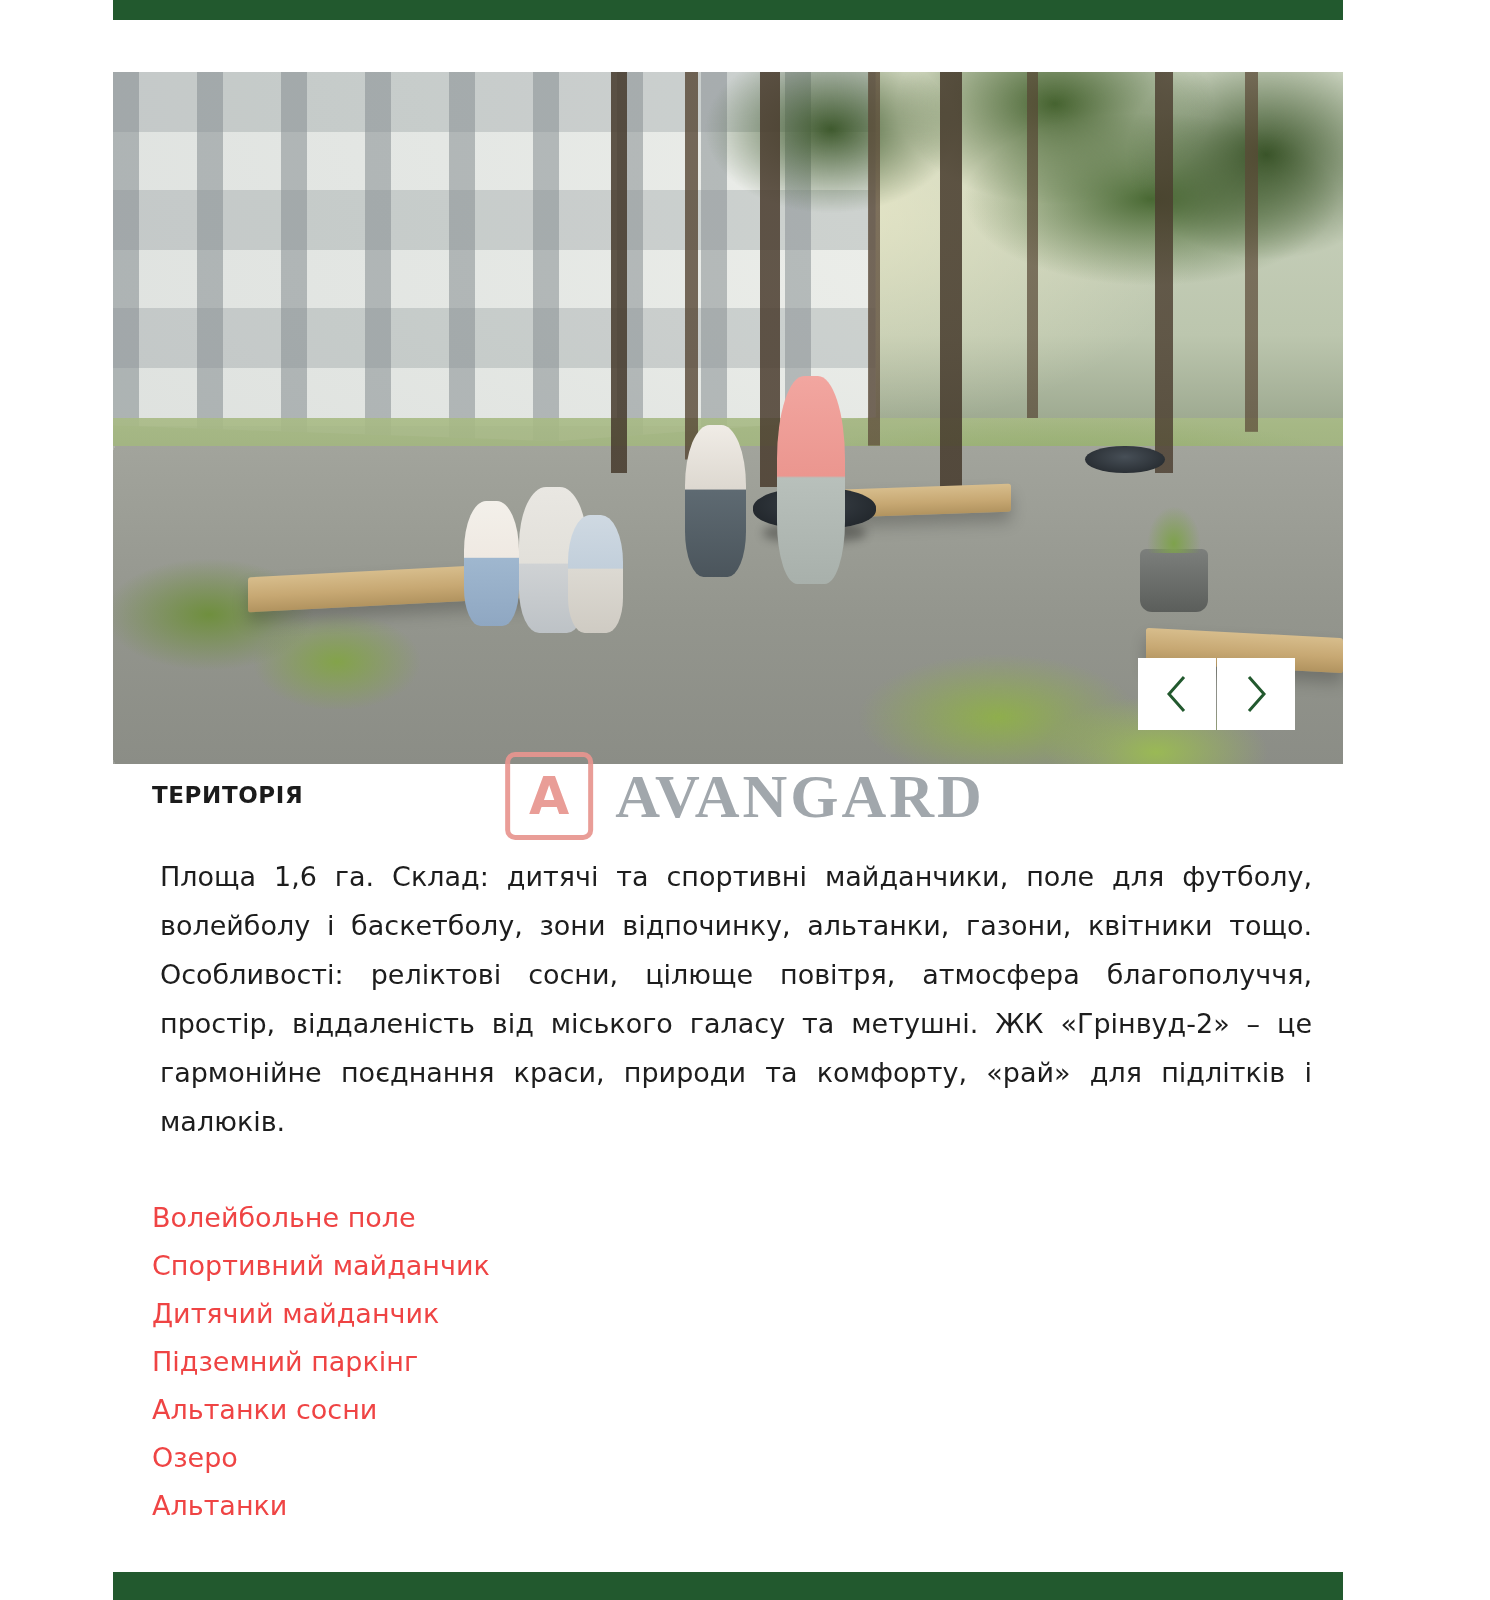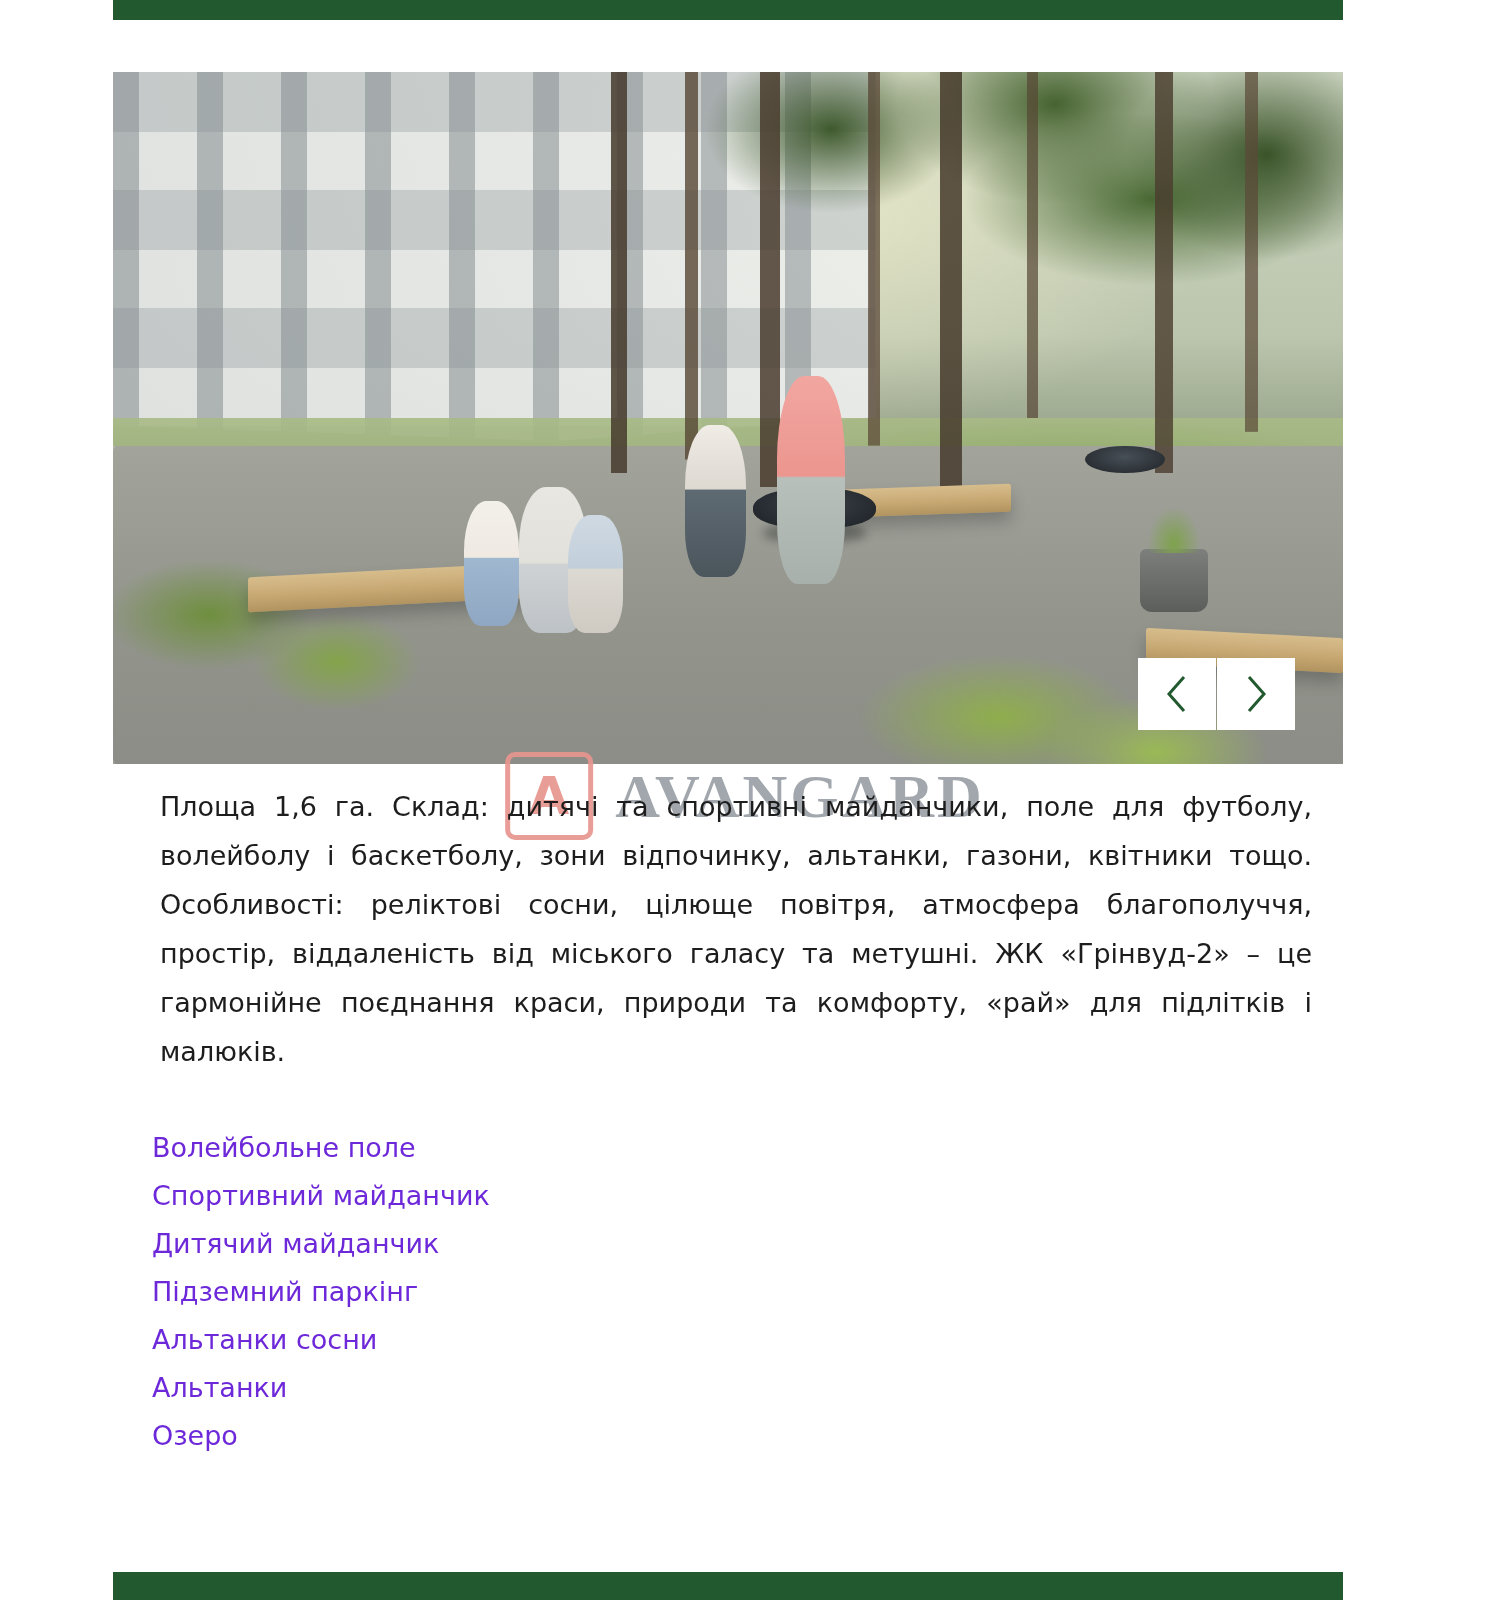--- a/index.html
+++ b/index.html
@@ -286,21 +286,21 @@
     margin: 0 0 48px 8px;
   }
   .feature-list {
     list-style: none;
     margin: 0;
     padding: 0;
   }
   .feature-list li {
     font-size: 27px;
     line-height: 48px;
-    color: #6d28d9;
+    color: #ef4444;
   }
 </style>
 </head>
 <body>
 
 <div class="page">
 
   <div class="bar-top"></div>
 
   <div class="slider">
@@ -346,26 +346,27 @@
       </button>
     </div>
   </div>
 
   <div class="watermark">
     <div class="wm-mark">A</div>
     <div class="wm-text">AVANGARD</div>
   </div>
 
   <div class="content">
+    <h2 class="section-title">ТЕРИТОРІЯ</h2>
     <p class="body-text">Площа 1,6 га. Склад: дитячі та спортивні майданчики, поле для футболу, волейболу і баскетболу, зони відпочинку, альтанки, газони, квітники тощо. Особливості: реліктові сосни, цілюще повітря, атмосфера благополуччя, простір, віддаленість від міського галасу та метушні. ЖК «Грінвуд-2» – це гармонійне поєднання краси, природи та комфорту, «рай» для підлітків і малюків.</p>
     <ul class="feature-list">
       <li>Волейбольне поле</li>
       <li>Спортивний майданчик</li>
       <li>Дитячий майданчик</li>
       <li>Підземний паркінг</li>
       <li>Альтанки сосни</li>
+      <li>Озеро</li>
       <li>Альтанки</li>
-      <li>Озеро</li>
     </ul>
   </div>
 
   <div class="bar-bottom"></div>
 </div>
 
 </body></html>

